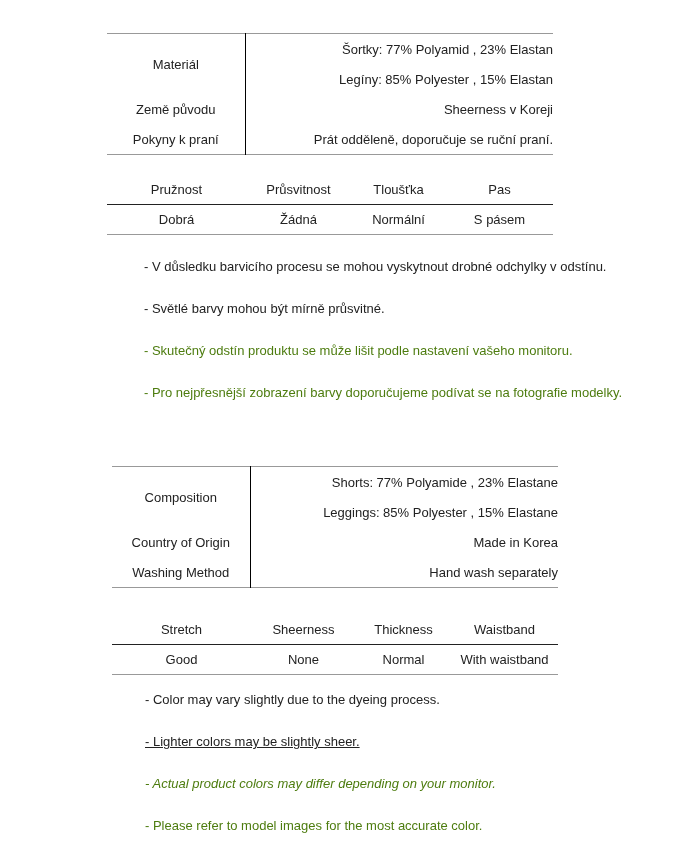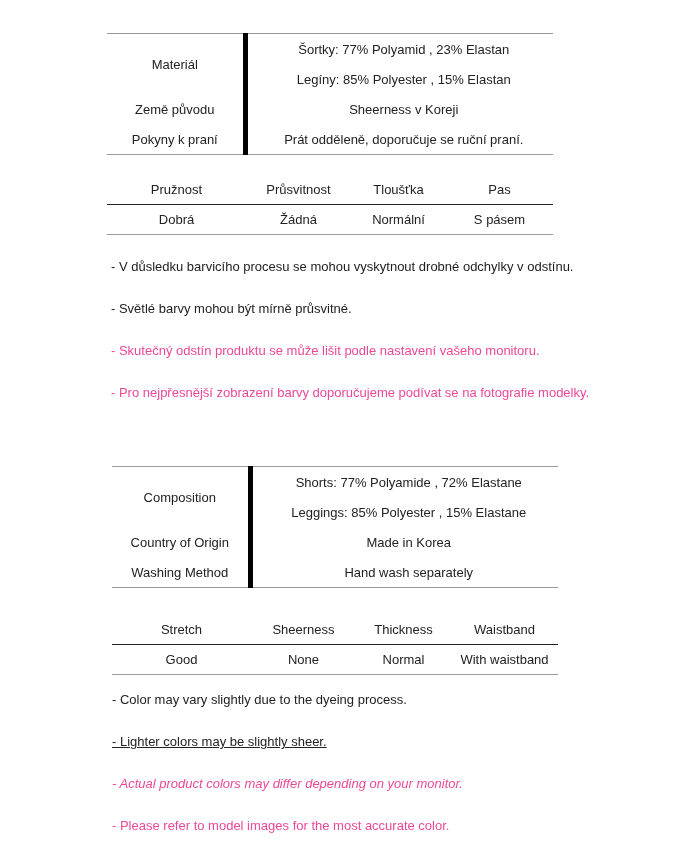--- a/index.html
+++ b/index.html
@@ -1,27 +1,27 @@
 <!DOCTYPE html>
 <html><head>
 <meta charset="utf-8">
 <style>
   html, body { margin: 0; padding: 0; background: #ffffff; }
   body { width: 700px; height: 850px; position: relative; font-family: "Liberation Sans", sans-serif; font-size: 13px; color: #222222; }
   .block { position: absolute; }
   table { border-collapse: collapse; table-layout: fixed; }
   .info { border-top: 1px solid #999999; border-bottom: 1px solid #999999; }
   .info td { height: 30px; padding: 0; vertical-align: middle; }
-  .info td.label { text-align: center; border-right: 5px solid #000000; }
-  .info td.value { padding-left: 7px; text-align: center; }
+  .info td.label { text-align: center; border-right: 1px solid #000000; }
+  .info td.value { padding-left: 7px; text-align: right; }
   .spec th, .spec td { height: 29px; padding: 0; text-align: center; font-weight: normal; vertical-align: middle; }
   .spec thead tr { border-bottom: 1px solid #222222; }
   .spec tbody tr { border-bottom: 1px solid #999999; }
-  .note { position: absolute; white-space: nowrap; }
-  .note.red { color: #ec4899; }
+  .note { position: absolute; white-space: nowrap; margin-left: 33px; }
+  .note.red { color: #4d7c0f; }
 </style>
 </head>
 <body>
 
 <table class="block info" style="left:107px; top:33px; width:446px;">
   <colgroup>
       <col style="width:138px">
       <col>
     </colgroup>
   <tbody>
@@ -74,21 +74,21 @@
 <div class="note red" style="left:111px; top:385px;">- Pro nejpřesnější zobrazení barvy doporučujeme podívat se na fotografie modelky.</div>
 
 <table class="block info" style="left:112px; top:466px; width:446px;">
   <colgroup>
       <col style="width:138px">
       <col>
     </colgroup>
   <tbody>
       <tr>
     <td class="label" rowspan="2">Composition</td>
-    <td class="value">Shorts: 77% Polyamide , 72% Elastane</td>
+    <td class="value">Shorts: 77% Polyamide , 23% Elastane</td>
   </tr>
   <tr>
     <td class="value">Leggings: 85% Polyester , 15% Elastane</td>
   </tr>
   <tr>
     <td class="label">Country of Origin</td>
     <td class="value">Made in Korea</td>
   </tr>
   <tr>
     <td class="label">Washing Method</td>

